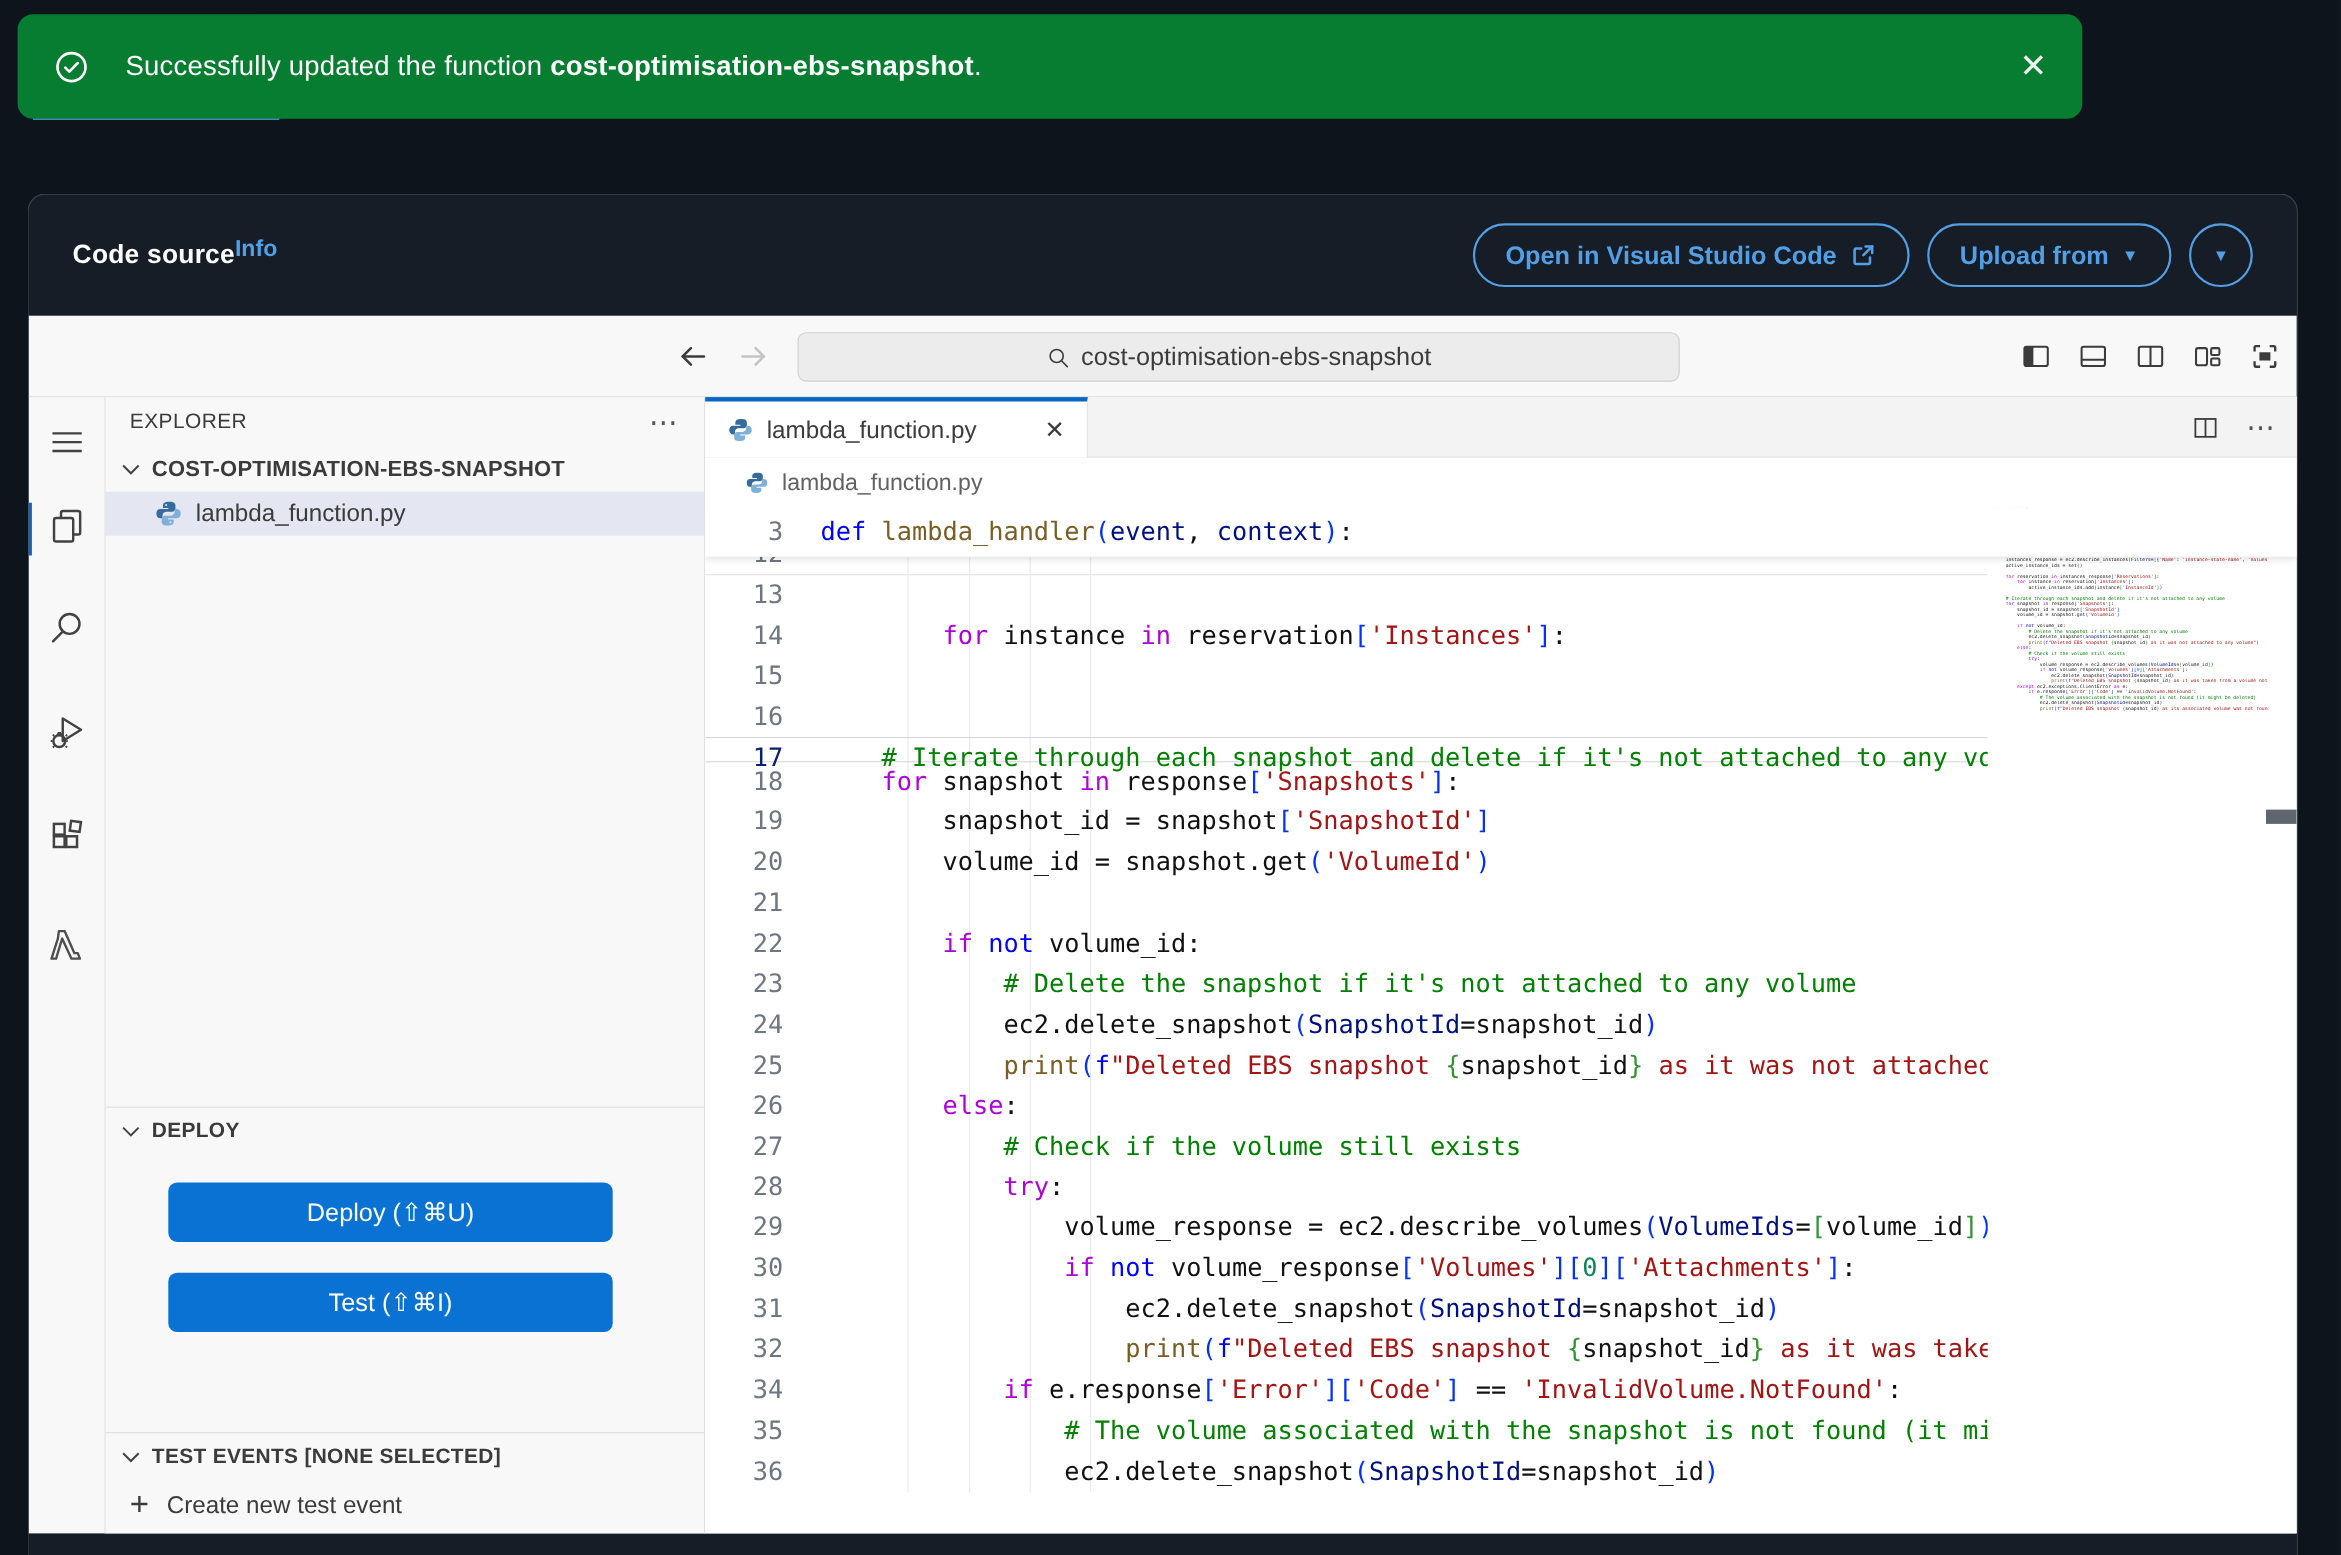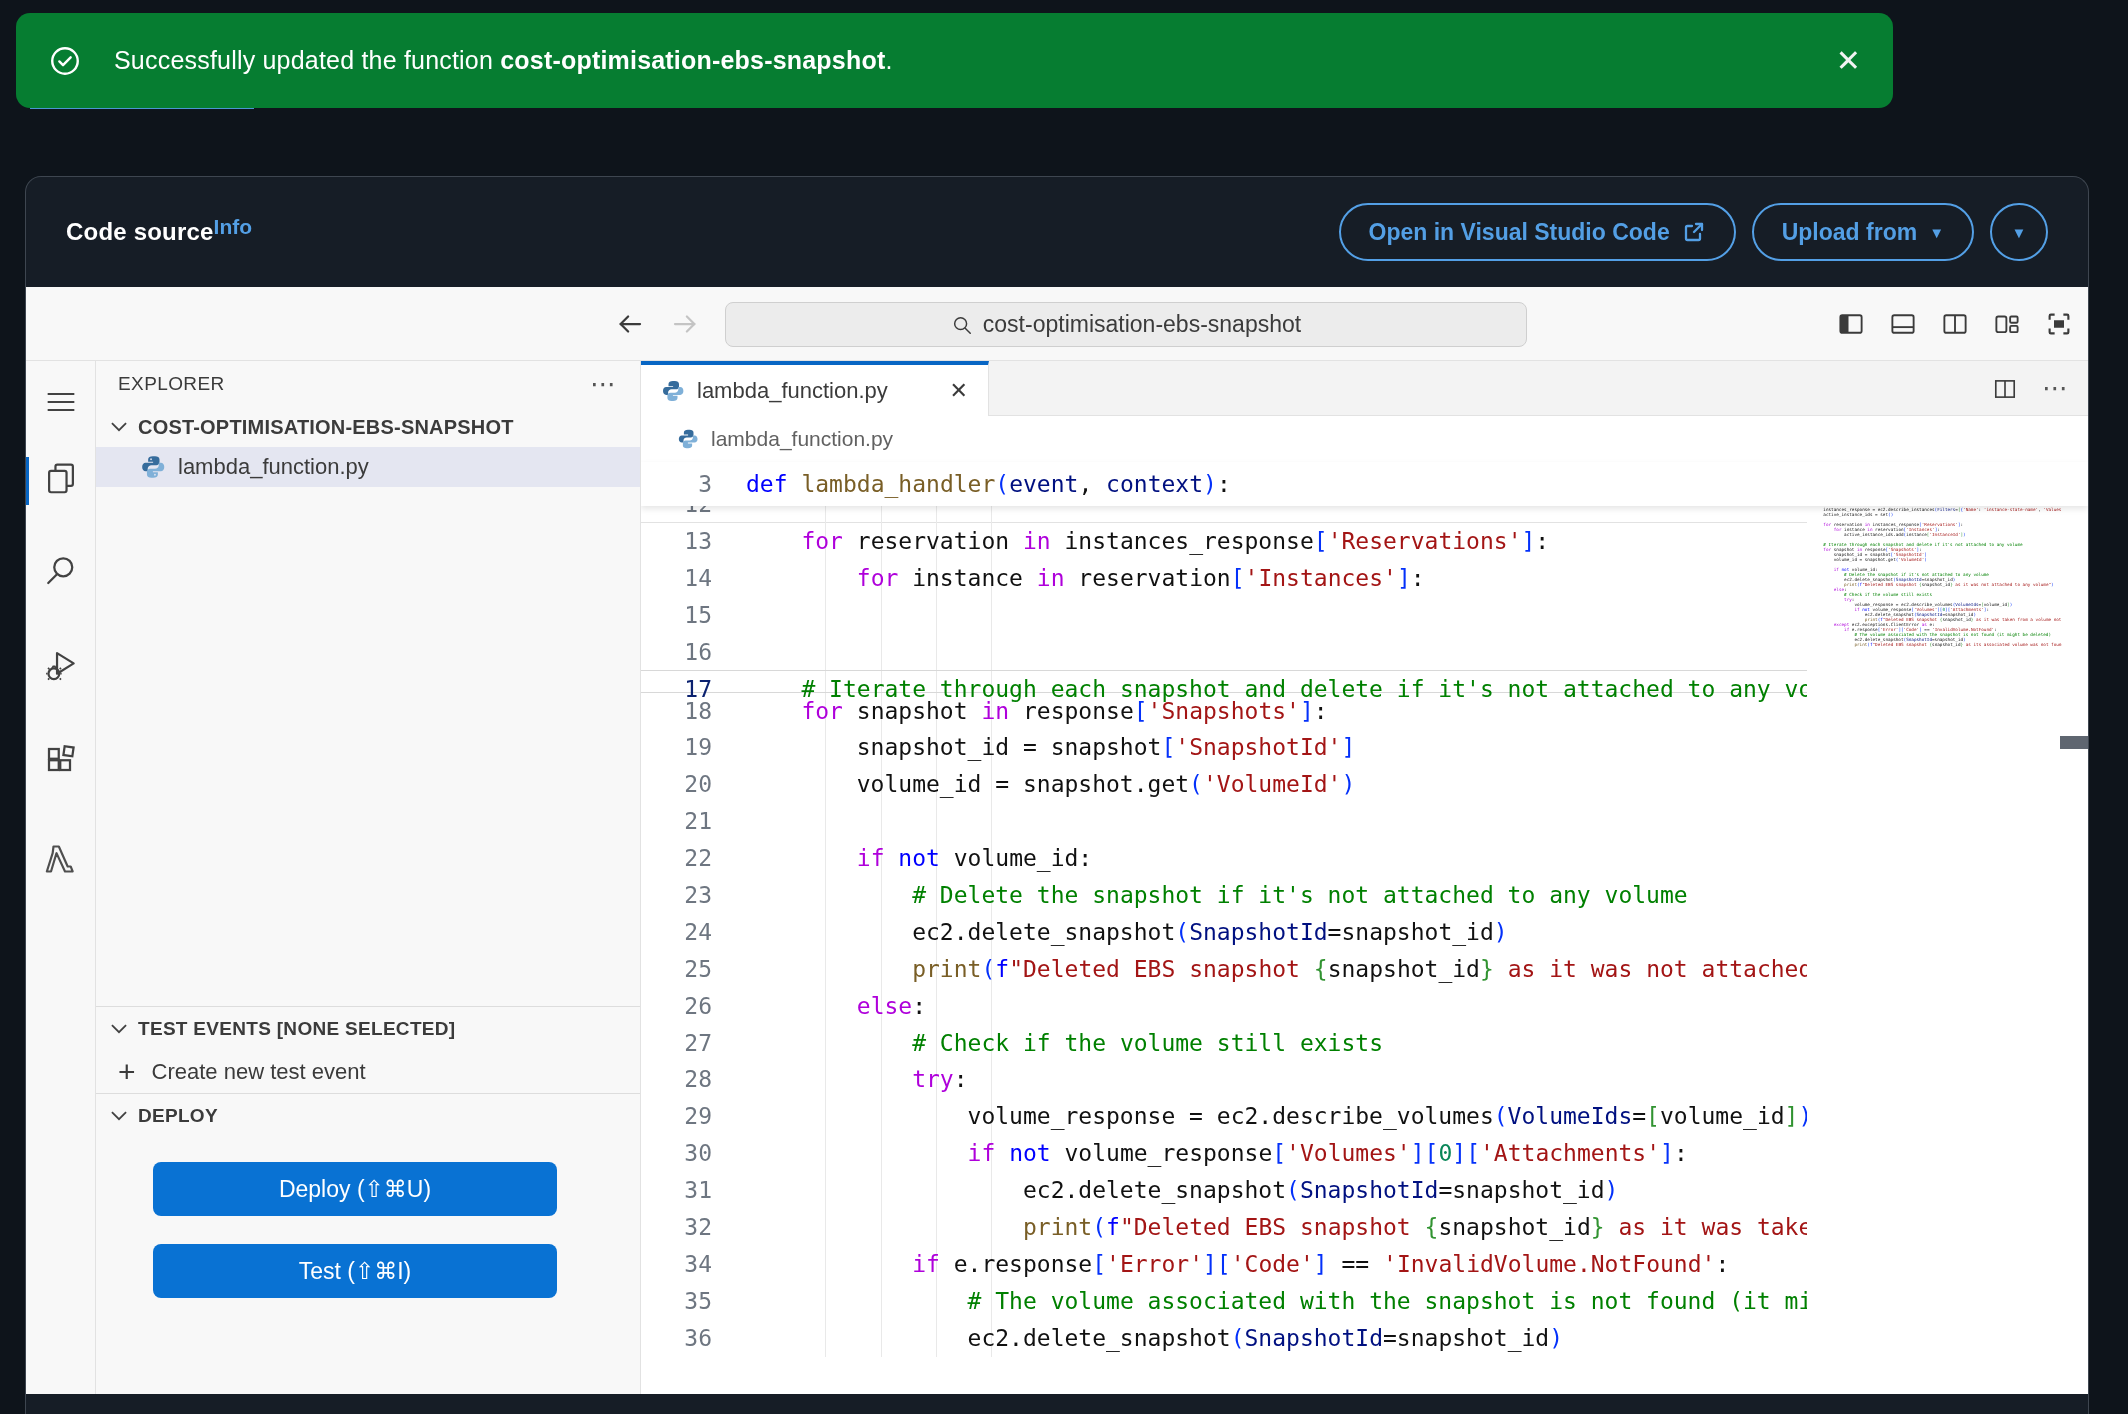--- a/index.html
+++ b/index.html
@@ -249,39 +249,39 @@
             <path fill="#7fb0d8" d="M12.1 22c2.6 0 4.4-1.1 4.4-3v-2.2h-4.6v-.9h7.3c1.9 0 3.2-1.6 3.2-3.9s-1.3-3.9-3.2-3.9h-1.9v2.3c0 1.9-1.6 3.3-3.5 3.3H9.3c-1.6 0-2.9 1.3-2.9 2.9V19c0 1.9 1.8 3 4.1 3h1.6zm1.7-1.9c-.5 0-.8-.4-.8-.9s.3-.9.8-.9.8.4.8.9-.3.9-.8.9z"></path>
           </svg>
           <span class="file-label">lambda_function.py</span>
         </div>
         <div class="side-spacer1"></div>
         <div class="section">
           <div class="sect-head">
             <svg width="18" height="12" viewBox="0 0 14 9" fill="none" stroke="#424242" stroke-width="1.4">
                 <path d="M1.5 1.5L7 7l5.5-5.5"></path>
               </svg>
-            <span class="sect-title">TEST EVENTS [NONE SELECTED]</span>
-          </div>
-          <div class="create-row">
-            <span class="plus-glyph">+</span>
-            <span class="create-label">Create new test event</span>
-          </div>
+            <span class="sect-title">DEPLOY</span>
+          </div>
+          <div style="height:24px"></div>
+          <button class="side-btn">Deploy (⇧⌘U)</button>
+          <div class="btn-gap"></div>
+          <button class="side-btn">Test (⇧⌘I)</button>
+          <div class="side-spacer2"></div>
         </div>
         <div class="section">
           <div class="sect-head">
             <svg width="18" height="12" viewBox="0 0 14 9" fill="none" stroke="#424242" stroke-width="1.4">
                 <path d="M1.5 1.5L7 7l5.5-5.5"></path>
               </svg>
-            <span class="sect-title">DEPLOY</span>
-          </div>
-          <div style="height:24px"></div>
-          <button class="side-btn">Deploy (⇧⌘U)</button>
-          <div class="btn-gap"></div>
-          <button class="side-btn">Test (⇧⌘I)</button>
-          <div class="side-spacer2"></div>
+            <span class="sect-title">TEST EVENTS [NONE SELECTED]</span>
+          </div>
+          <div class="create-row">
+            <span class="plus-glyph">+</span>
+            <span class="create-label">Create new test event</span>
+          </div>
         </div>
       </div>
 
       <div class="editor">
         <div class="tabstrip">
           <div class="tab">
             <svg width="24" height="24" viewBox="0 0 24 24">
               <path fill="#366c9c" d="M11.9 2c-2.6 0-4.4 1.1-4.4 3v2.2h4.6v.9H5.2C3.3 8.1 2 9.7 2 12s1.3 3.9 3.2 3.9h1.9v-2.3c0-1.9 1.6-3.3 3.5-3.3h4.5c1.6 0 2.9-1.3 2.9-2.9V5c0-1.9-1.8-3-4.1-3h-2z"></path>
               <path fill="#7fb0d8" d="M12.1 22c2.6 0 4.4-1.1 4.4-3v-2.2h-4.6v-.9h7.3c1.9 0 3.2-1.6 3.2-3.9s-1.3-3.9-3.2-3.9h-1.9v2.3c0 1.9-1.6 3.3-3.5 3.3H9.3c-1.6 0-2.9 1.3-2.9 2.9V19c0 1.9 1.8 3 4.1 3h1.6z"></path>
             </svg>
@@ -320,21 +320,20 @@
             <div class="guide" style="left:350px"></div>
           </div>
         <div class="sliver">
               <div class="code-row">
                 <span class="gutter">12</span>
                 <pre class="code-text"></pre>
               </div>
             </div>
             <div class="code-row">
               <span class="gutter">13</span>
-              <pre class="code-text"><span class="tok-t">    </span><span class="tok-k">for</span><span class="tok-t"> reservation </span><span class="tok-k">in</span><span class="tok-t"> instances_response</span><span class="tok-b1">[</span><span class="tok-s">'Reservations'</span><span class="tok-b1">]</span><span class="tok-t">:</span></pre>
             </div>
             <div class="code-row">
               <span class="gutter">14</span>
               <pre class="code-text"><span class="tok-t">        </span><span class="tok-k">for</span><span class="tok-t"> instance </span><span class="tok-k">in</span><span class="tok-t"> reservation</span><span class="tok-b1">[</span><span class="tok-s">'Instances'</span><span class="tok-b1">]</span><span class="tok-t">:</span></pre>
             </div>
             <div class="code-row">
               <span class="gutter">15</span>
             </div>
             <div class="code-row">
               <span class="gutter">16</span>

